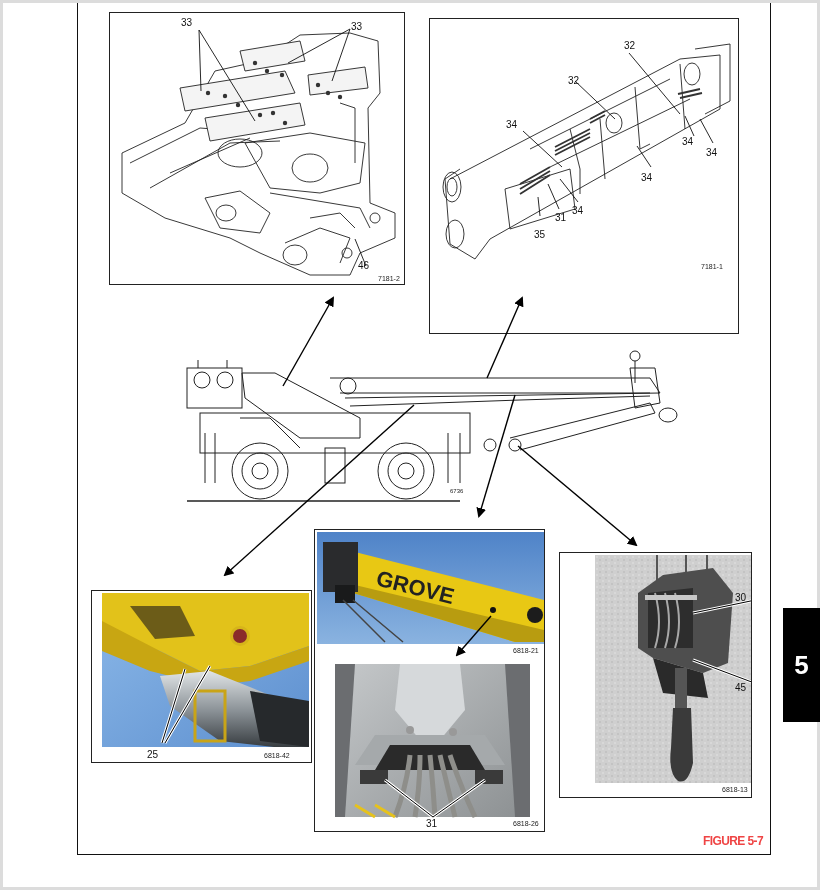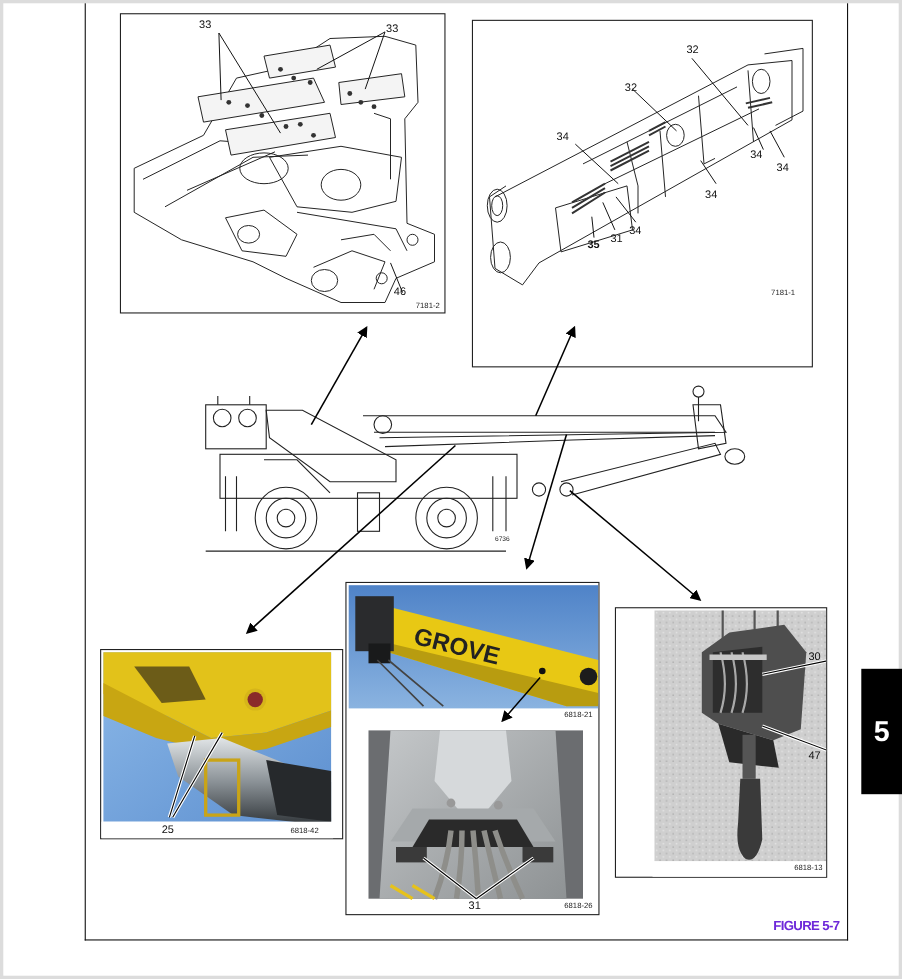--- a/index.html
+++ b/index.html
@@ -11,37 +11,37 @@
   .page {
     position: absolute; left: 3px; top: 3px; width: 814px; height: 884px;
     background: #ffffff;
   }
   .frame {
     position: absolute; left: 74px; top: 0px; width: 694px; height: 852px;
     border-left: 1.5px solid #111; border-right: 1.5px solid #111; border-bottom: 1.5px solid #111;
     box-sizing: border-box;
   }
   .panel {
-    position: absolute; border: 1.5px solid #222; background: #fff; box-sizing: border-box; overflow: hidden;
+    position: absolute; border: 1.5px solid #222; background: #fff; box-sizing: border-box; overflow: hidden; text-align: right;
   }
   .ref {
     position: absolute; font-size: 7px; color: #222; font-family: "Liberation Sans", sans-serif;
   }
   .callout {
     position: absolute; font-size: 10px; color: #111; font-family: "Liberation Sans", sans-serif;
   }
   .svgabs { position: absolute; left: 0; top: 0; }
   .tab {
     position: absolute; left: 783px; top: 608px; width: 37px; height: 114px;
     background: #000; color: #fff; display: flex; align-items: center; justify-content: center;
     font-size: 26px; font-weight: bold; font-family: "Liberation Sans", sans-serif;
   }
   .figure-label {
     position: absolute; left: 700px; top: 831px; font-size: 12px; font-weight: bold; letter-spacing: -0.6px;
-    color: #6d28d9; font-family: "Liberation Sans", sans-serif;
+    color: #ef4444; font-family: "Liberation Sans", sans-serif;
   }
 </style>
 </head>
 <body>
 
 <div class="page">
   <div class="frame"></div>
 
   <svg class="svgabs" width="814" height="884" style="z-index:2;pointer-events:none">
     <defs>
@@ -150,21 +150,21 @@
         <line x1="283" y1="124" x2="270" y2="100"></line>
       </g>
     </svg>
     <span class="callout" style="left:194px;top:21px;">32</span>
     <span class="callout" style="left:138px;top:56px;">32</span>
     <span class="callout" style="left:76px;top:100px;">34</span>
     <span class="callout" style="left:142px;top:186px;">34</span>
     <span class="callout" style="left:211px;top:153px;">34</span>
     <span class="callout" style="left:252px;top:117px;">34</span>
     <span class="callout" style="left:276px;top:128px;">34</span>
-    <span class="callout" style="left:104px;top:198px;font-weight:bold;">35</span>
+    <span class="callout" style="left:104px;top:210px;">35</span>
     <span class="callout" style="left:125px;top:193px;">31</span>
     <span class="ref" style="left:271px;top:244px;">7181-1</span>
   </div>
 
   <div style="position:absolute;left:177px;top:335px;width:520px;height:168px;">
     <svg width="520" height="168">
       <g fill="none" stroke="#222" stroke-width="1">
 
         <rect x="7" y="30" width="55" height="40"></rect>
         <circle cx="22" cy="42" r="8"></circle>
@@ -330,20 +330,20 @@
           <line x1="100" y1="107" x2="172" y2="134"></line>
         </g>
       <g stroke="#000" stroke-width="1">
           <line x1="100" y1="60" x2="172" y2="45"></line>
           <line x1="100" y1="107" x2="172" y2="134"></line>
         </g>
       <rect x="175" y="0" width="18" height="246" fill="#fff"></rect>
       <rect x="0" y="230" width="193" height="16" fill="#fff"></rect>
     </svg>
     <span class="callout" style="left:175px;top:39px;">30</span>
-    <span class="callout" style="left:175px;top:129px;">47</span>
+    <span class="callout" style="left:175px;top:129px;">45</span>
     <span class="ref" style="left:162px;top:233px;">6818-13</span>
   </div>
 
   <span class="figure-label">FIGURE 5-7</span>
 </div>
 
 <div class="tab">5</div>
 
 </body></html>

